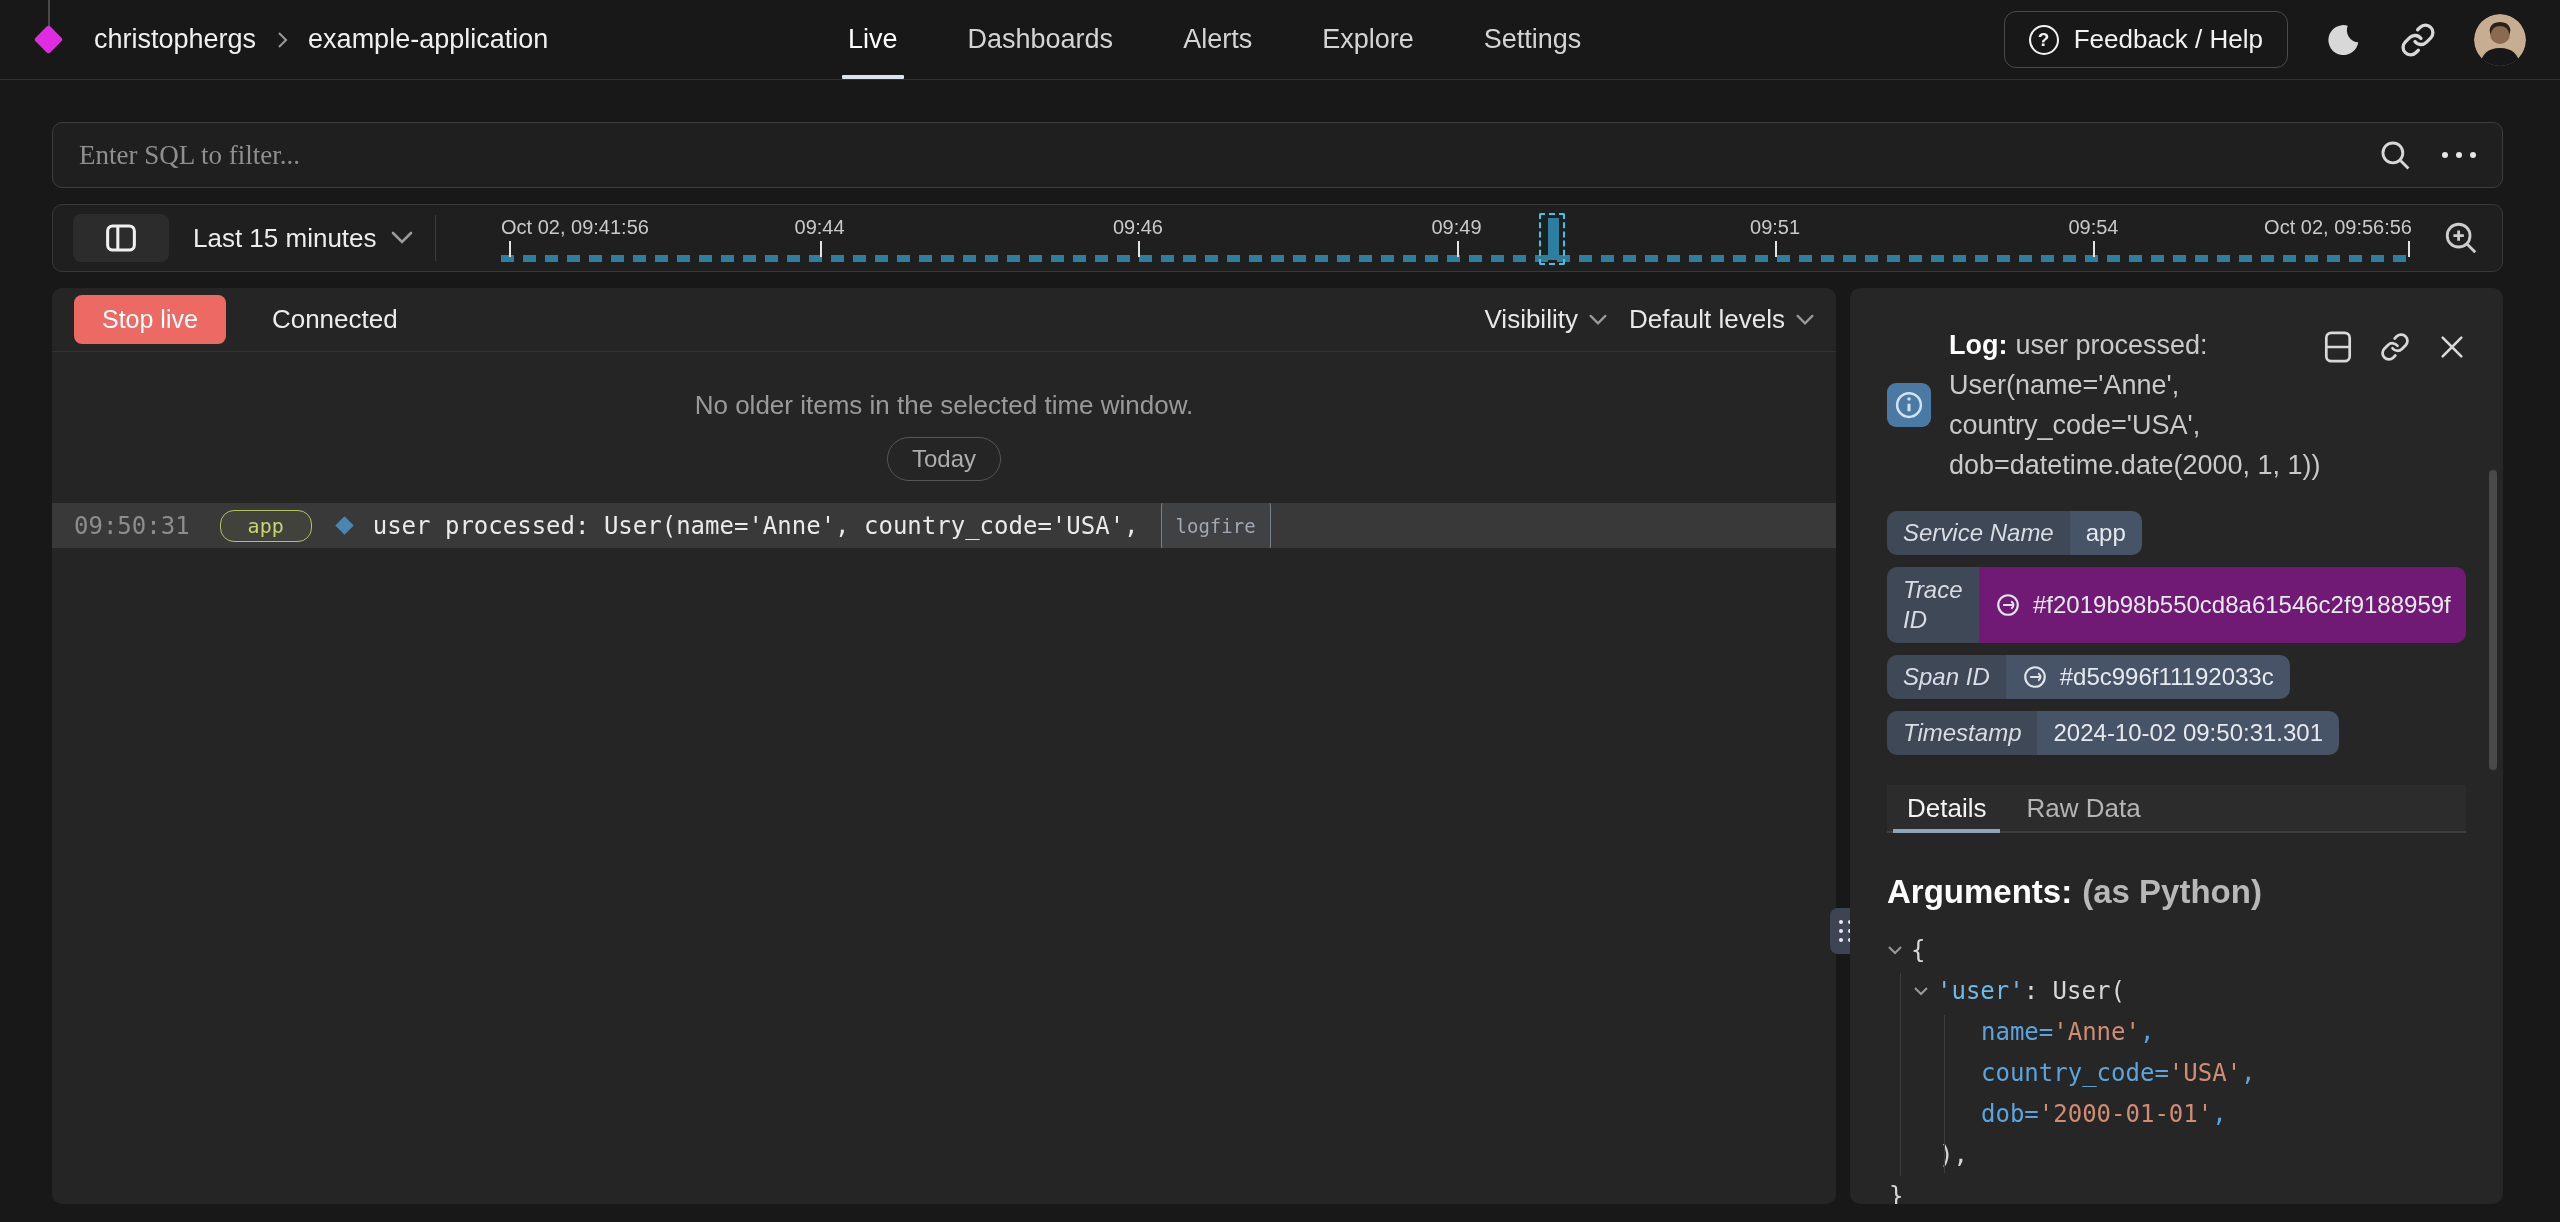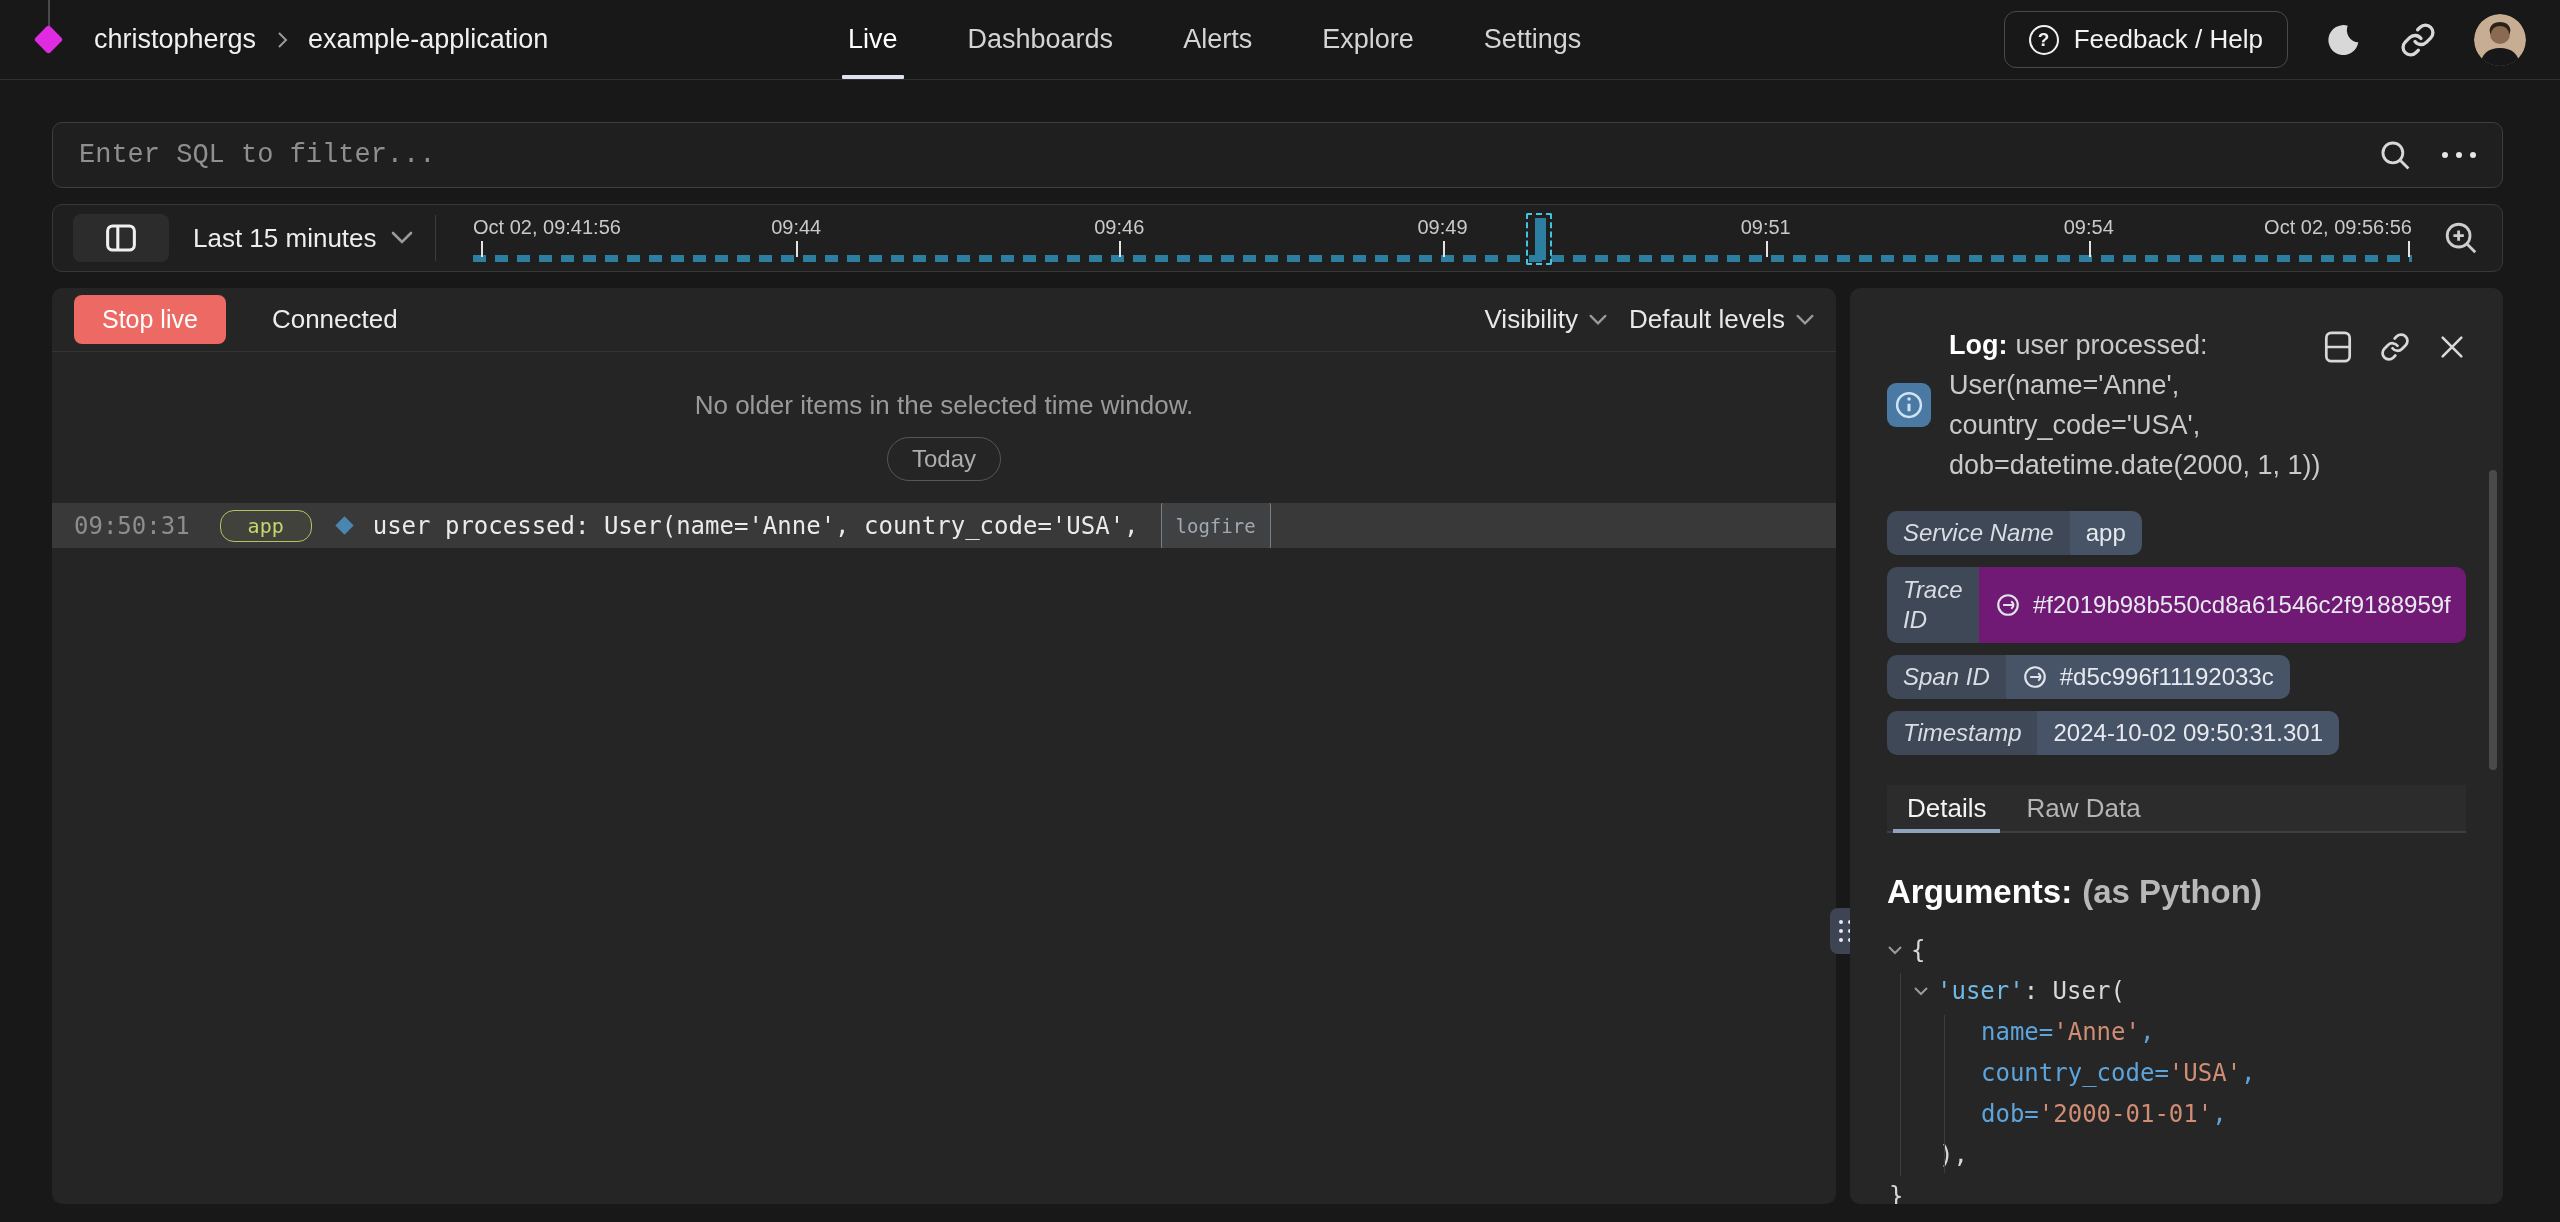--- a/index.html
+++ b/index.html
@@ -36,36 +36,36 @@
              display:flex; align-items:center; justify-content:center;
              font-size:19px; font-weight:bold; }
   .iconbtn { display:flex; align-items:center; justify-content:center; cursor:pointer; color:#d8d8d8; }
   .avatar { width:52px; height:52px; border-radius:50%; overflow:hidden; cursor:pointer; }
 
   
   .sqlbar { position:absolute; left:52px; top:122px; width:2451px; height:66px;
             background:#1f1f1f; border:1px solid #3e3e3e; border-radius:10px;
             display:flex; align-items:center; padding:0 26px; }
   .sqlbar input { flex:1; background:transparent; border:none; outline:none;
-                  font-family:Liberation Mono, monospace; font-size:27px; color:#e8e8e8; }
+                  font-family:Liberation Serif, serif; font-size:27px; color:#e8e8e8; }
   .sqlbar input::placeholder { color:#8f8f8f; }
   .dots { display:flex; gap:8px; margin-left:30px; cursor:pointer; }
   .dots i { width:6px; height:6px; border-radius:50%; background:#e6e6e6; }
 
   
   .timebar { position:absolute; left:52px; top:204px; width:2451px; height:68px;
              background:#1f1f1f; border:1px solid #383838; border-radius:10px;
              display:flex; align-items:center; }
   .toggle-btn { margin-left:20px; width:96px; height:48px; background:#2c2c2c;
                 border-radius:8px; display:flex; align-items:center; justify-content:center;
                 cursor:pointer; color:#f0f0f0; }
   .range-sel { margin-left:24px; display:flex; align-items:center; gap:14px;
                font-size:26px; color:#ededed; cursor:pointer; }
   .tb-divider { width:1px; height:46px; background:#3c3c3c; margin:0 22px; }
-  .timeline { position:absolute; left:420px; right:90px; top:0; height:100%; cursor:pointer; }
+  .timeline { position:absolute; left:448px; right:90px; top:0; height:100%; cursor:pointer; }
   .tick { position:absolute; top:11px; font-size:20px; color:#c9c9c9; white-space:nowrap; }
   .tickline { position:absolute; top:36px; width:2px; height:16px; background:#e3e3e3; }
   .baseline { position:absolute; left:0; right:0; bottom:9px; height:7px;
               background:repeating-linear-gradient(to right,#2e7e9f 0 13px,transparent 13px 22px); }
   .spike-sel { position:absolute; bottom:6px; width:26px; height:52px;
                border:2px dashed #41c4e2; border-radius:2px; }
   .spike-bar { position:absolute; right:4px; bottom:3px; width:11px; height:42px; background:#2d7fa2; }
   .zoom-btn { position:absolute; right:22px; top:50%; transform:translateY(-50%);
               color:#cdcdcd; cursor:pointer; }
 

